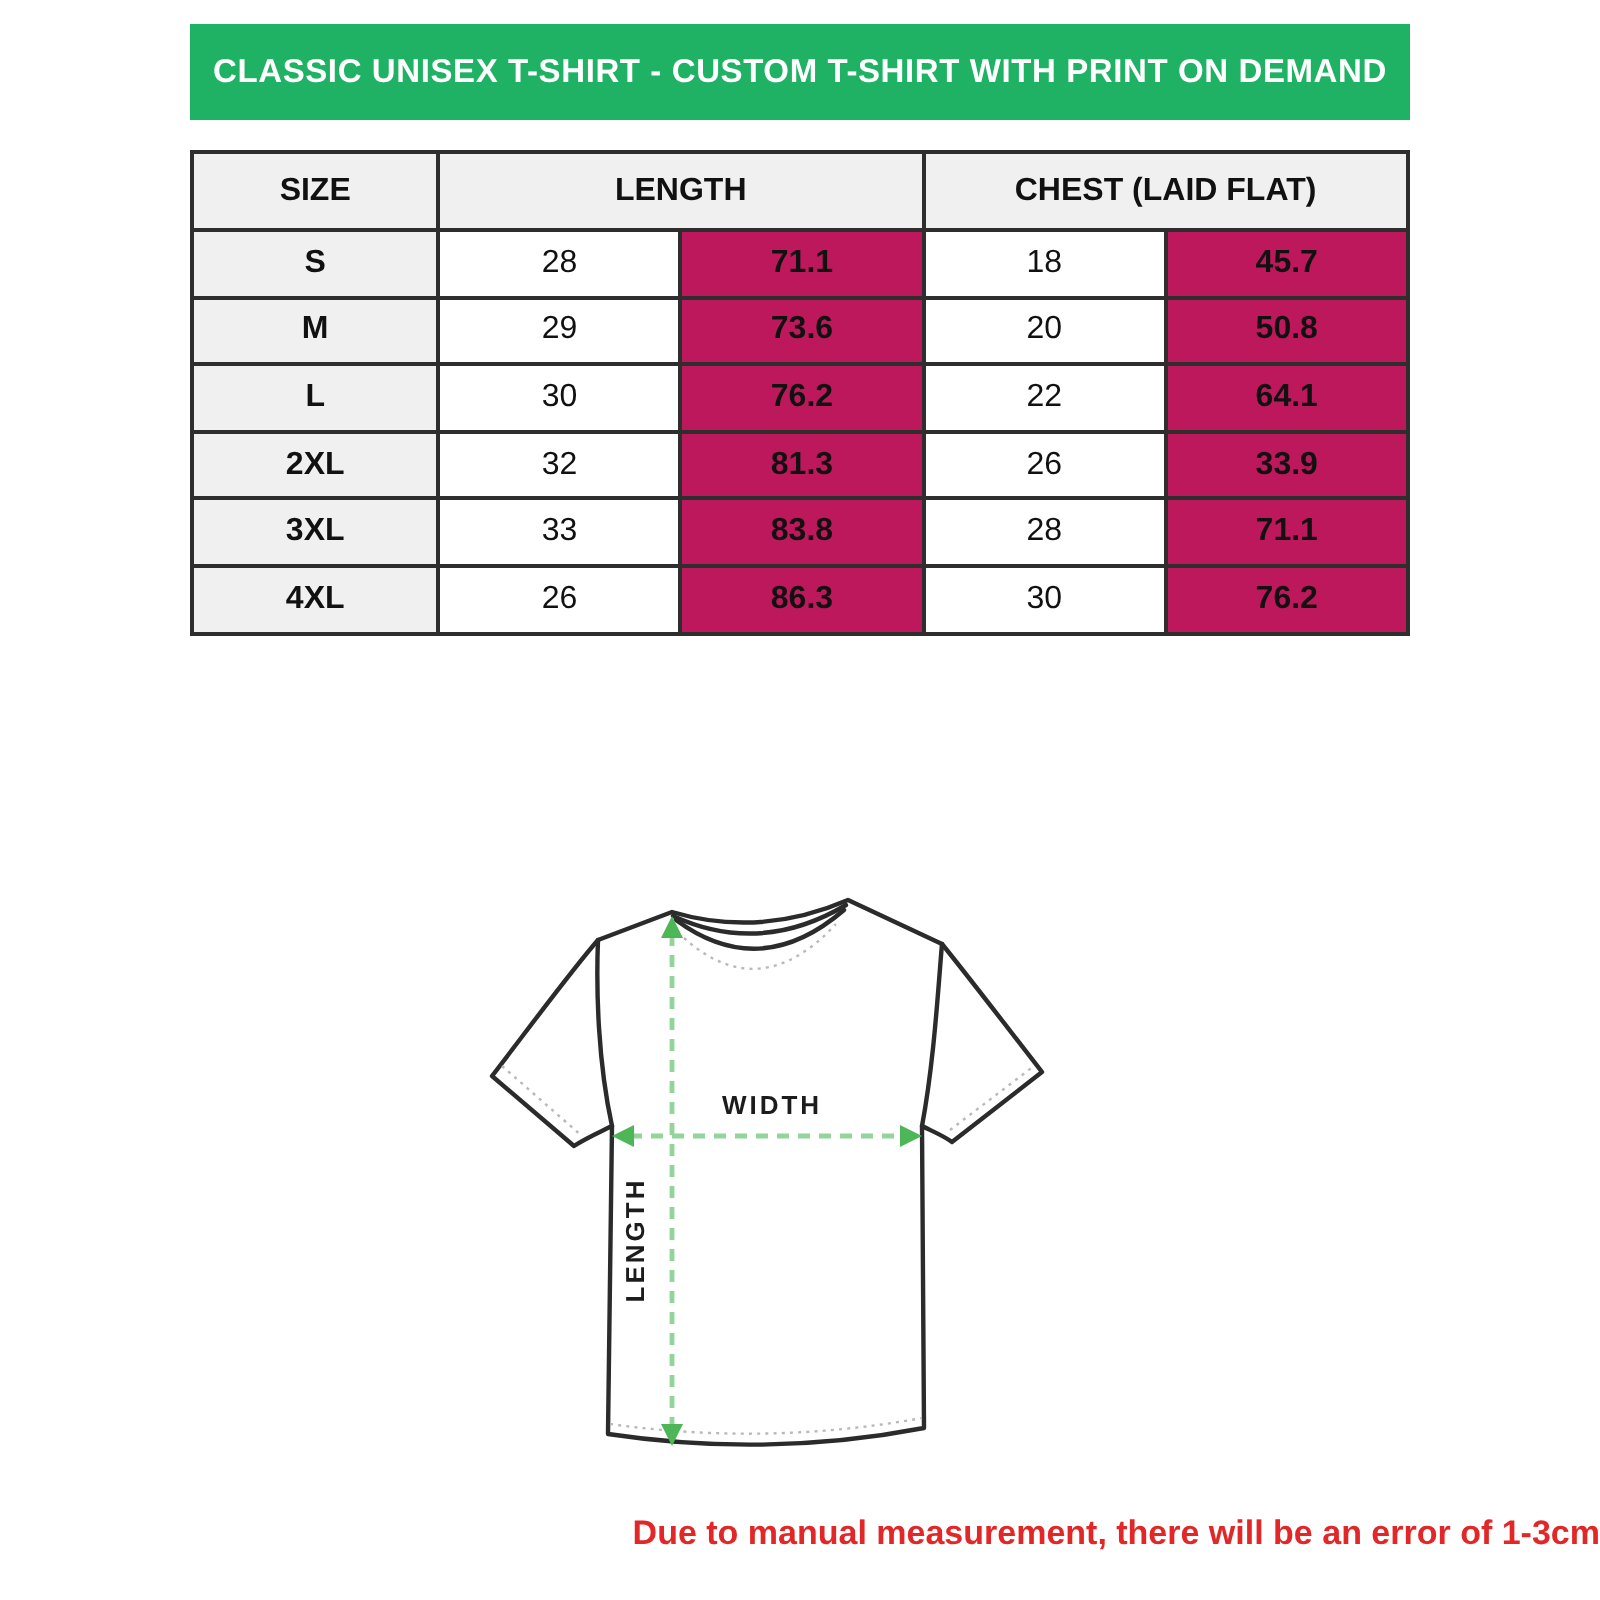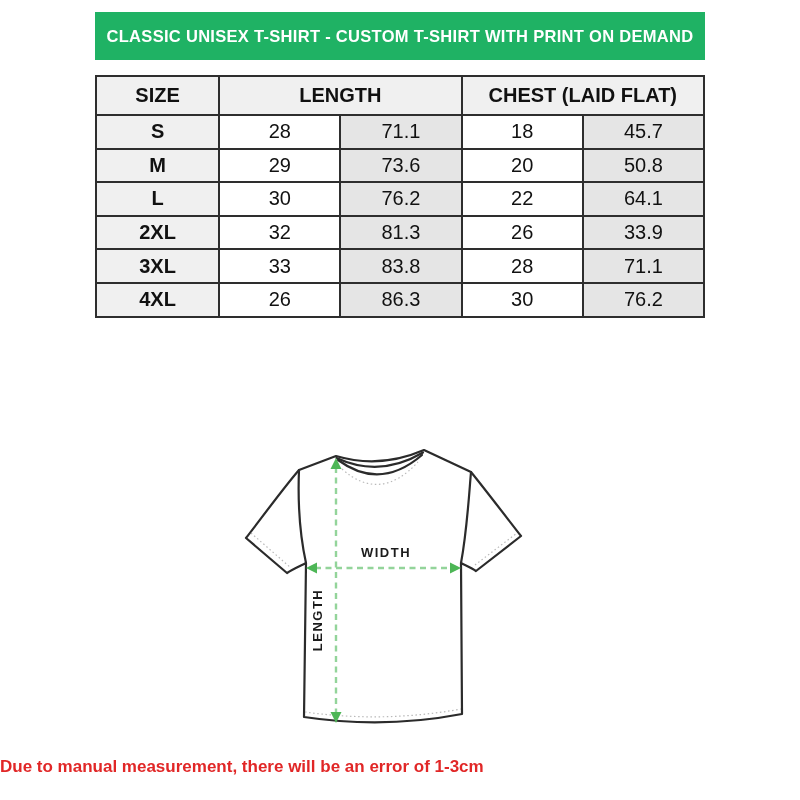--- a/index.html
+++ b/index.html
@@ -15,36 +15,36 @@
     color:#ffffff;font-weight:bold;font-size:16.5px;letter-spacing:.3px;white-space:nowrap;
   }
 
   
   table.size-chart{
     position:absolute;left:95px;top:75px;width:610px;
     border-collapse:collapse;table-layout:fixed;
   }
   table.size-chart th,table.size-chart td{
     border:2px solid #2e2e2e;text-align:center;vertical-align:middle;
-    font-size:20px;color:#111;padding:0;
+    font-size:16px;color:#111;padding:0;
   }
   table.size-chart th{height:37px;background:#f0f0f0;font-weight:bold;}
   table.size-chart td{height:31.6px;}
   td.c-size{background:#f0f0f0;font-weight:bold;}
   td.c-in{background:#ffffff;font-weight:normal;margin-left:10px;}
-  td.c-cm{background:#e5e5e5;font-weight:normal;}
+  td.c-cm{background:#be185d;font-weight:bold;}
 
   
   .shirt-wrap{position:absolute;left:224px;top:433px;width:320px;height:320px;}
   svg text{font-family:"Liberation Sans",sans-serif;font-weight:bold;font-size:13px;
            letter-spacing:1.5px;fill:#1c1c1c;}
 
   
   .footer-note{
-    position:absolute;left:0;top:757px;width:800px;text-align:left;
+    position:absolute;left:0;top:757px;width:800px;text-align:right;
     color:#E12727;font-weight:bold;font-size:17px;
   }
 </style>
 </head>
 <body>
 
 <div class="stage">
 
   <div class="banner">
     <span>CLASSIC UNISEX T-SHIRT - CUSTOM T-SHIRT WITH PRINT ON DEMAND</span>

